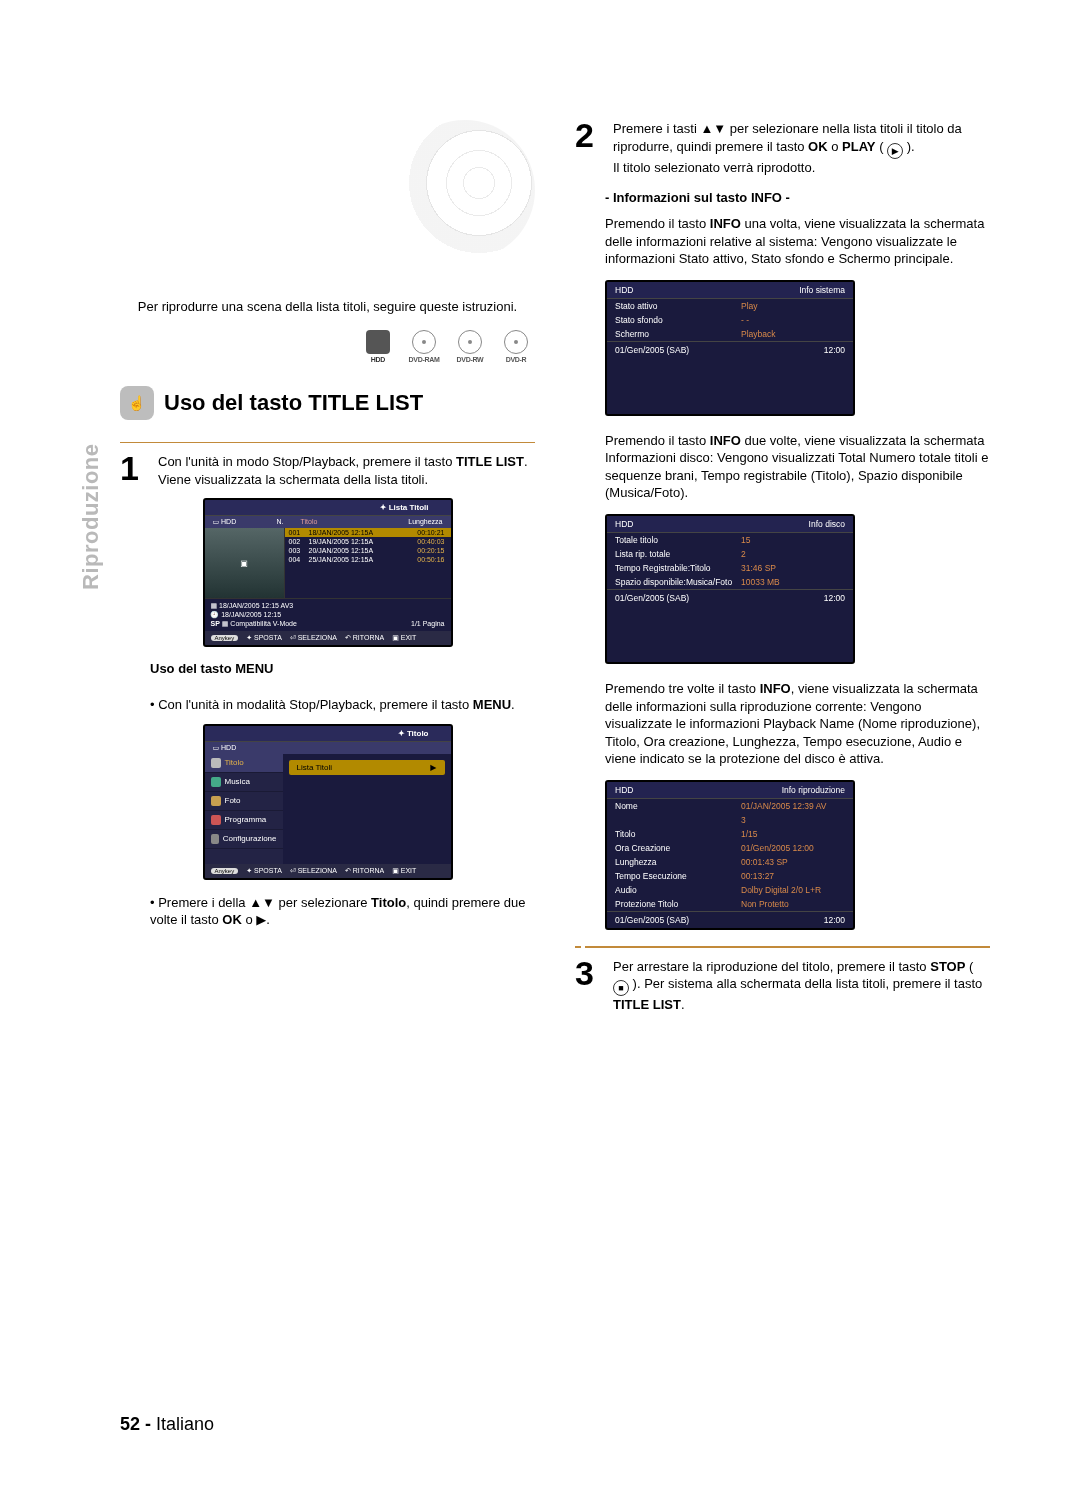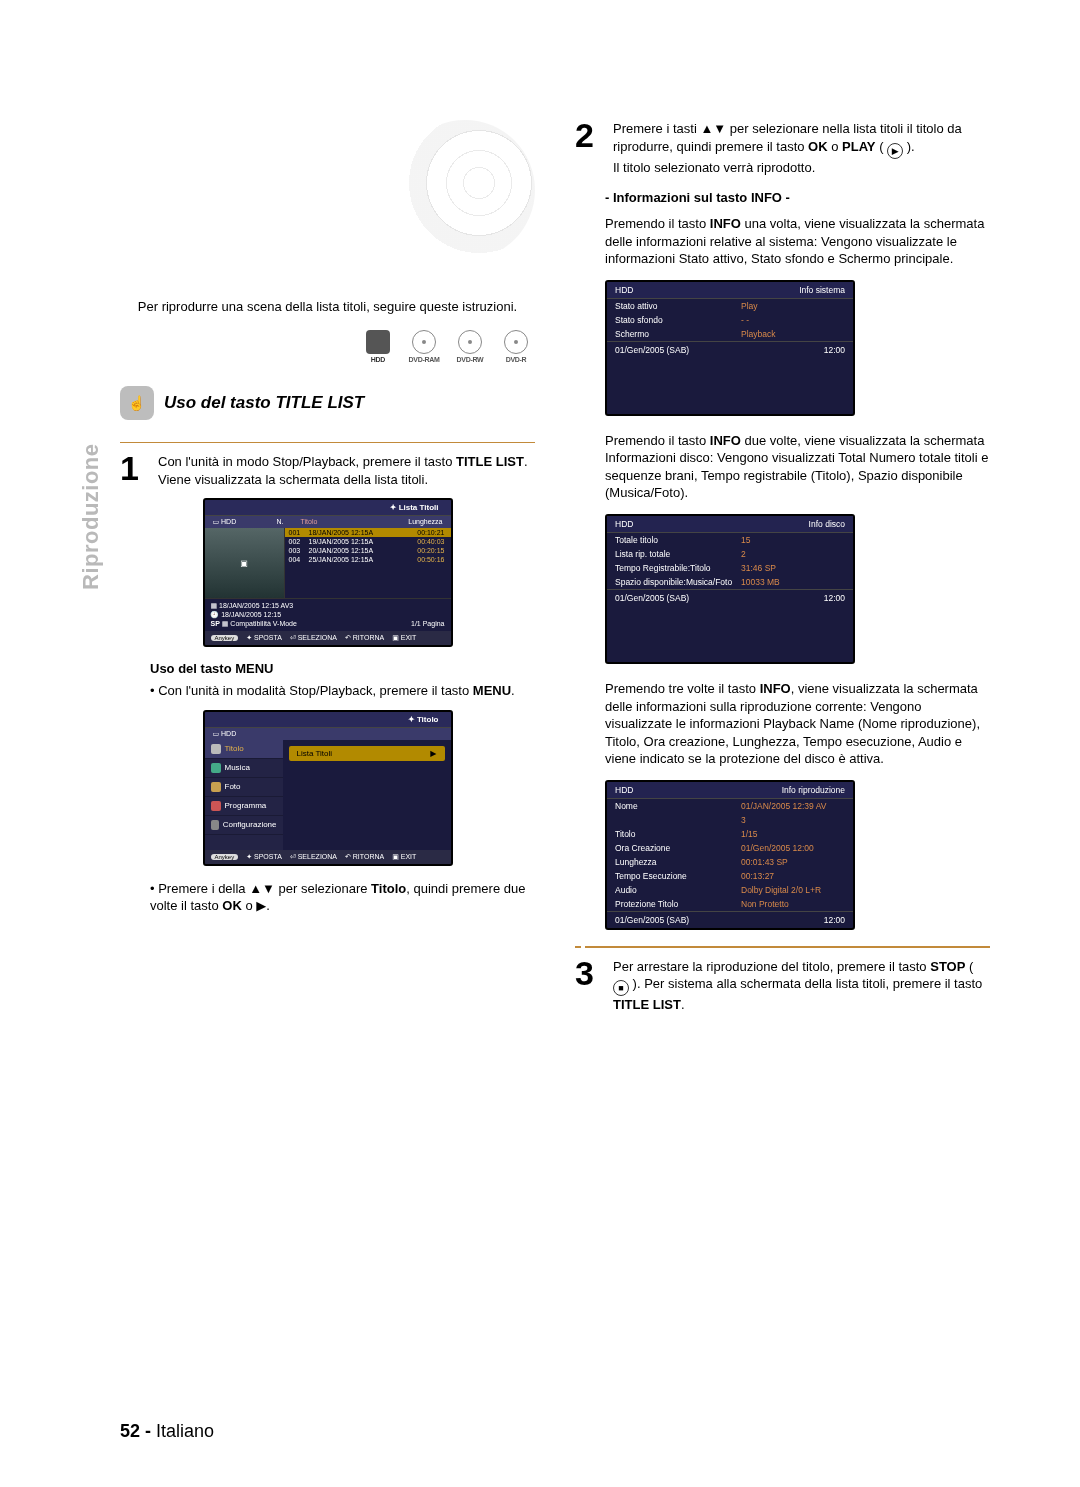--- a/index.html
+++ b/index.html
@@ -67,48 +67,48 @@
   .media-icon.hdd .disc::after { display:none; }
   .media-icon.hdd { color:#333; }
   .media-label { font-size: 7px; margin-top: 2px; letter-spacing: -0.3px; }
 
   .section-heading-row { display: flex; align-items: center; gap: 10px; margin: 12px 0 22px 0; }
   .section-icon {
     width: 34px; height: 34px; border-radius: 8px;
     background: #bdbdbd; display: flex; align-items: center; justify-content: center;
     color: #fff; font-size: 14px;
   }
-  .section-heading { font-size: 17px; font-weight: bold; font-style: italic; }
+  .section-heading { font-size: 22px; font-weight: bold; }
 
   .step-row { display: flex; align-items: flex-start; gap: 10px; margin-bottom: 10px; }
   .step-num { font-size: 34px; font-weight: bold; line-height: 0.9; min-width: 28px; }
   .step-text { font-size: 13px; line-height: 1.35; }
   .step-text b, .bold { font-weight: bold; }
 
-  .sub-heading { font-size: 13px; font-weight: bold; margin: 14px 0 6px 30px; }
+  .sub-heading { font-size: 13px; font-weight: bold; margin: 14px 0 20px 30px; }
   .bullet-text { font-size: 13px; line-height: 1.35; margin-left: 30px; margin-bottom: 10px; }
 
   .sub-heading-centered { font-size: 13px; font-weight: bold; margin: 14px 0 8px 0; }
 
   .para { font-size: 13px; line-height: 1.35; margin: 10px 0 12px 30px; }
 
   
   .osd {
     width: 250px;
     background: #1a1a3d;
     border: 2px solid #000;
     border-radius: 3px;
     margin: 8px auto 14px auto;
     color: #fff;
     font-size: 8px;
     overflow: hidden;
   }
   .osd-header {
     background: #2a2a5a;
-    padding: 3px 12px;
+    padding: 3px 22px;
     text-align: center;
     font-weight: bold;
     border-bottom: 1px solid #444;
     display: flex; justify-content: space-between;
   }
   .osd-subheader {
     background: #3a3a6a;
     display: flex;
     font-size: 7px;
     padding: 2px 8px;
@@ -177,21 +177,21 @@
     transform-origin: left top;
     font-size: 22px;
     font-weight: bold;
     color: #b9b9b9;
     letter-spacing: 0.5px;
   }
 
   .footer {
     position: absolute;
     left: 120px;
-    bottom: 45px;
+    bottom: 52px;
     font-size: 18px;
   }
   .footer b { font-weight: bold; }
 
   .inline-icon {
     display:inline-flex; width:16px; height:16px; border:1px solid #333; border-radius:50%;
     align-items:center; justify-content:center; font-size:9px; vertical-align: -3px;
   }
 </style>
 </head>

